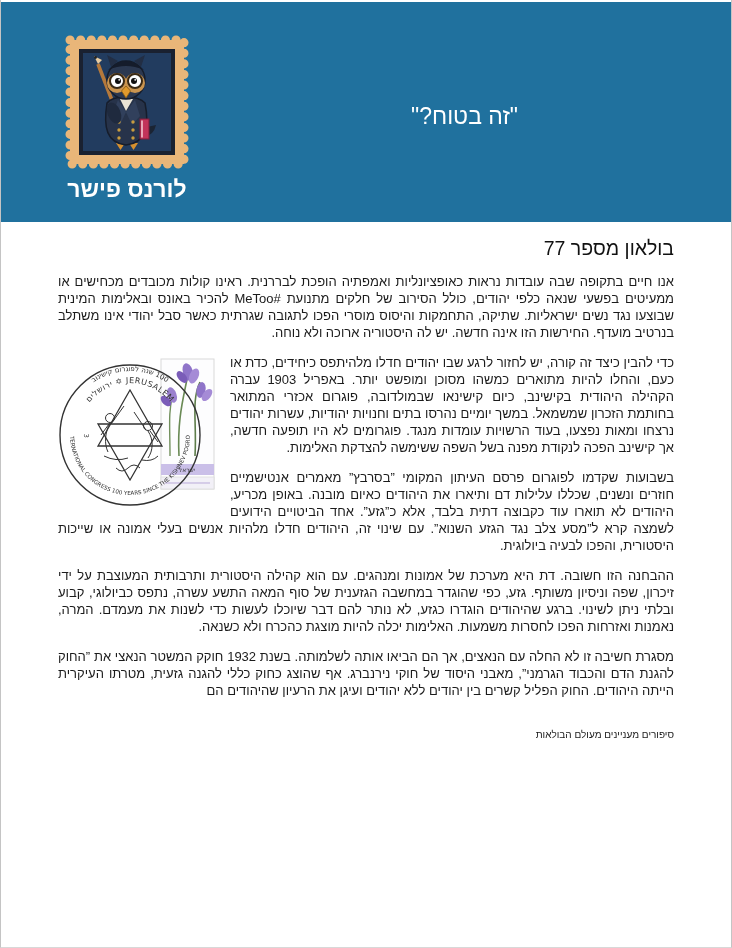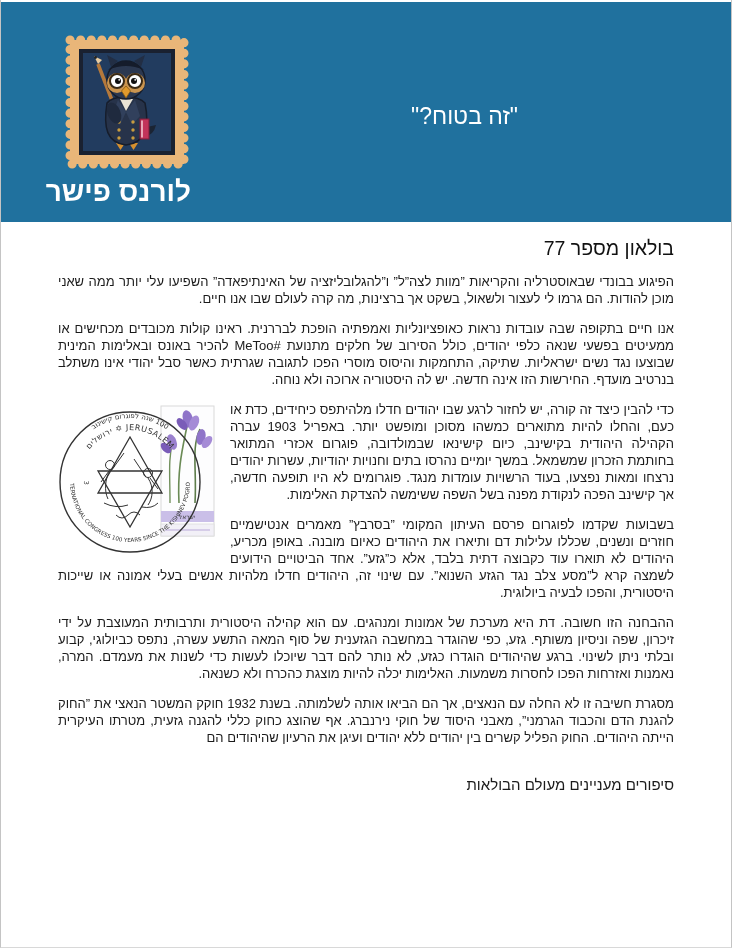--- a/index.html
+++ b/index.html
@@ -25,21 +25,21 @@
     position:absolute;
     left:62px;top:31px;
     width:128px;height:138px;
   }
   .author{
     position:absolute;
     left:62px;top:174px;
     width:128px;
     text-align:center;
     color:#ffffff;
-    font-size:28px;
+    font-size:23px;
     font-weight:bold;
     direction:rtl;
     white-space:nowrap;
   }
   .main-title{
     position:absolute;
     right:213px;top:101px;
     color:#ffffff;
     font-size:23px;
     direction:rtl;
@@ -70,21 +70,21 @@
     height:157px;
     margin:2px 14px 4px 0;
   }
   .stampfig svg{display:block;}
   
   .tagline{
     clear:both;
     direction:rtl;
     padding:0 57px;
     margin-top:30px;
-    font-size:15px;
+    font-size:10px;
     color:#1b1b1b;
     text-align:right;
   }
   .pm-text{font-family:"DejaVu Sans",sans-serif;fill:#333;}
 </style>
 </head>
 <body>
 
 <div class="page">
 
@@ -141,21 +141,20 @@
       <polygon points="63,53 58.5,58 63,65 67.5,58" fill="#e09a2d" stroke="#8a5d12" stroke-width="0.8"></polygon>
     </svg>
 
     <div class="author">לורנס פישר</div>
     <div class="main-title">"זה בטוח?"</div>
   </div>
 
   <div class="content">
     <h1 class="issue-heading">בולאון מספר 77</h1>
 
-    <p class="body-par"><span>הפיגוע בבונדי שבאוסטרליה והקריאות ”מוות לצה”ל” ו”להגלובליזציה של האינתיפאדה” השפיעו עלי יותר ממה שאני מוכן להודות. הם גרמו לי לעצור ולשאול, בשקט אך ברצינות, מה קרה לעולם שבו אנו חיים.</span></p>
     <p class="body-par"><span>אנו חיים בתקופה שבה עובדות נראות כאופציונליות ואמפתיה הופכת לבררנית. ראינו קולות מכובדים מכחישים או ממעיטים בפשעי שנאה כלפי יהודים, כולל הסירוב של חלקים מתנועת #MeToo להכיר באונס ובאלימות המינית שבוצעו נגד נשים ישראליות. שתיקה, התחמקות והיסוס מוסרי הפכו לתגובה שגרתית כאשר סבל יהודי אינו משתלב בנרטיב מועדף. החירשות הזו אינה חדשה. יש לה היסטוריה ארוכה ולא נוחה.</span></p>
 
     <p class="body-par"><span class="stampfig">
         <svg viewBox="0 0 158 157" width="158" height="157">
           <defs>
             <path id="arcTop" d="M 8 79 A 64 64 0 0 1 136 79"></path>
             <path id="arcCity" d="M 20 79 A 52 52 0 0 1 124 79"></path>
             <path id="arcBottom" d="M 12 79 A 60 60 0 0 0 132 79"></path>
             <path id="arcDate" d="M 26 79 A 46 46 0 0 0 118 79"></path>
           </defs>

